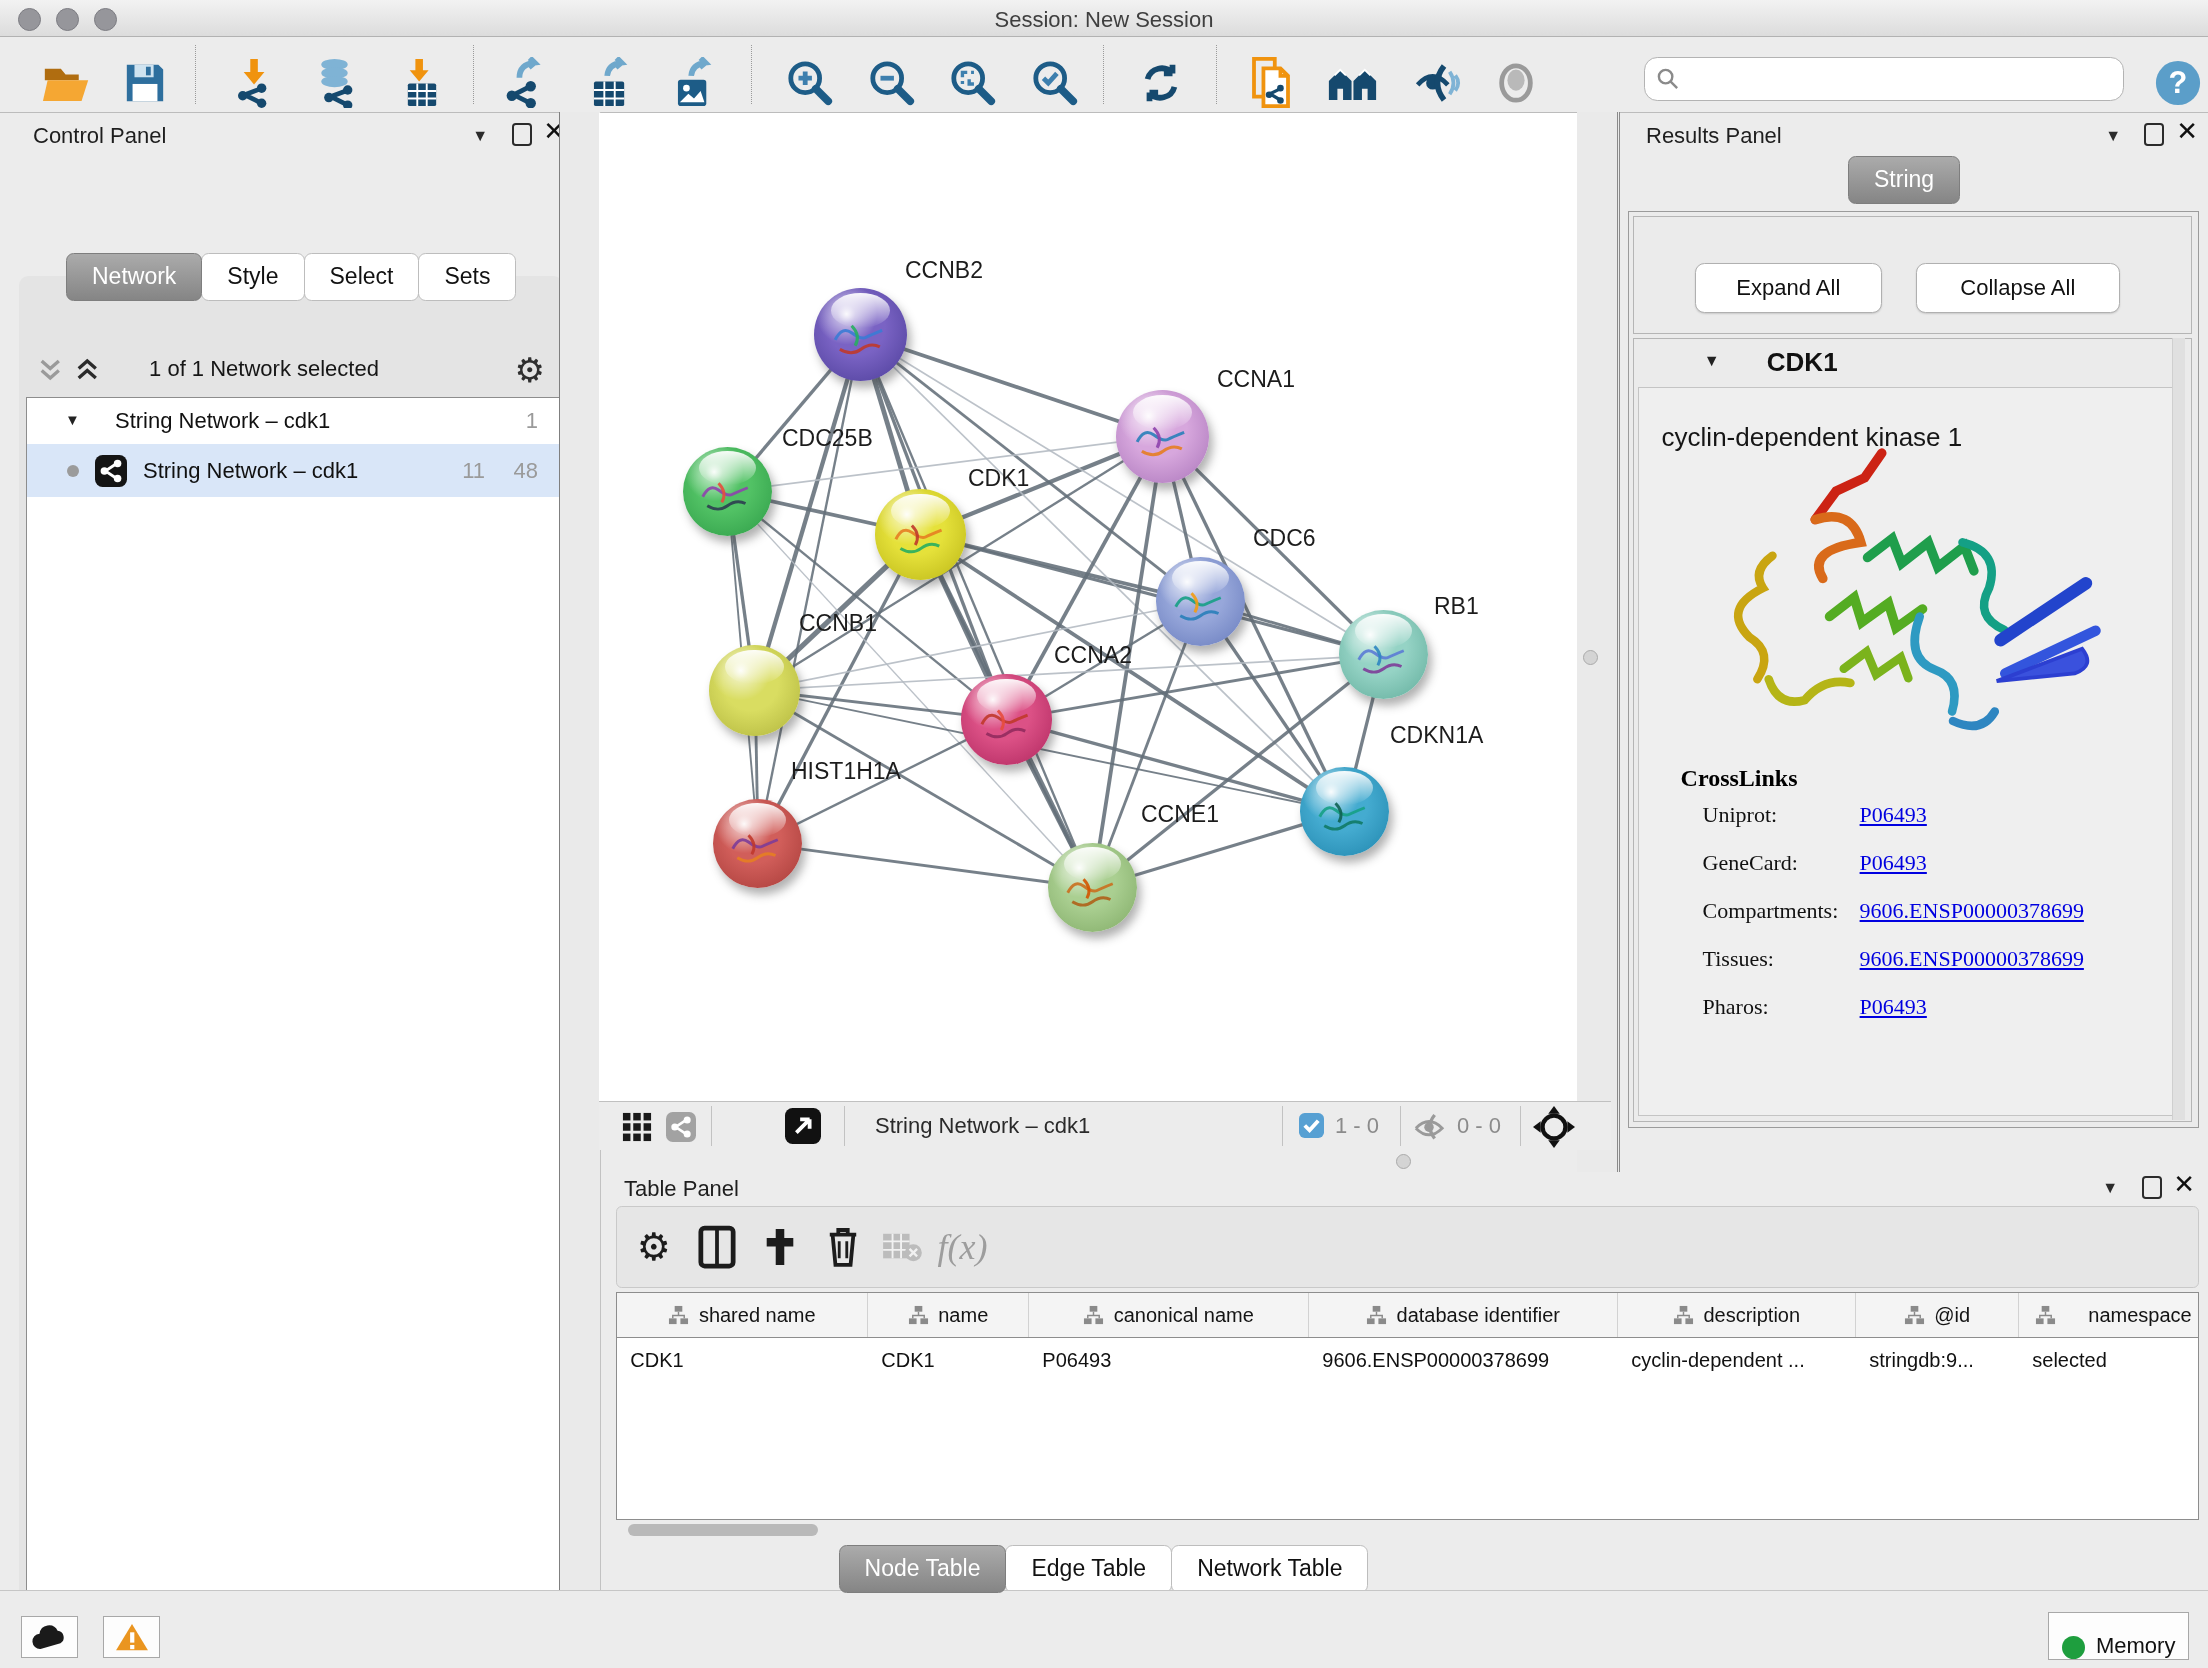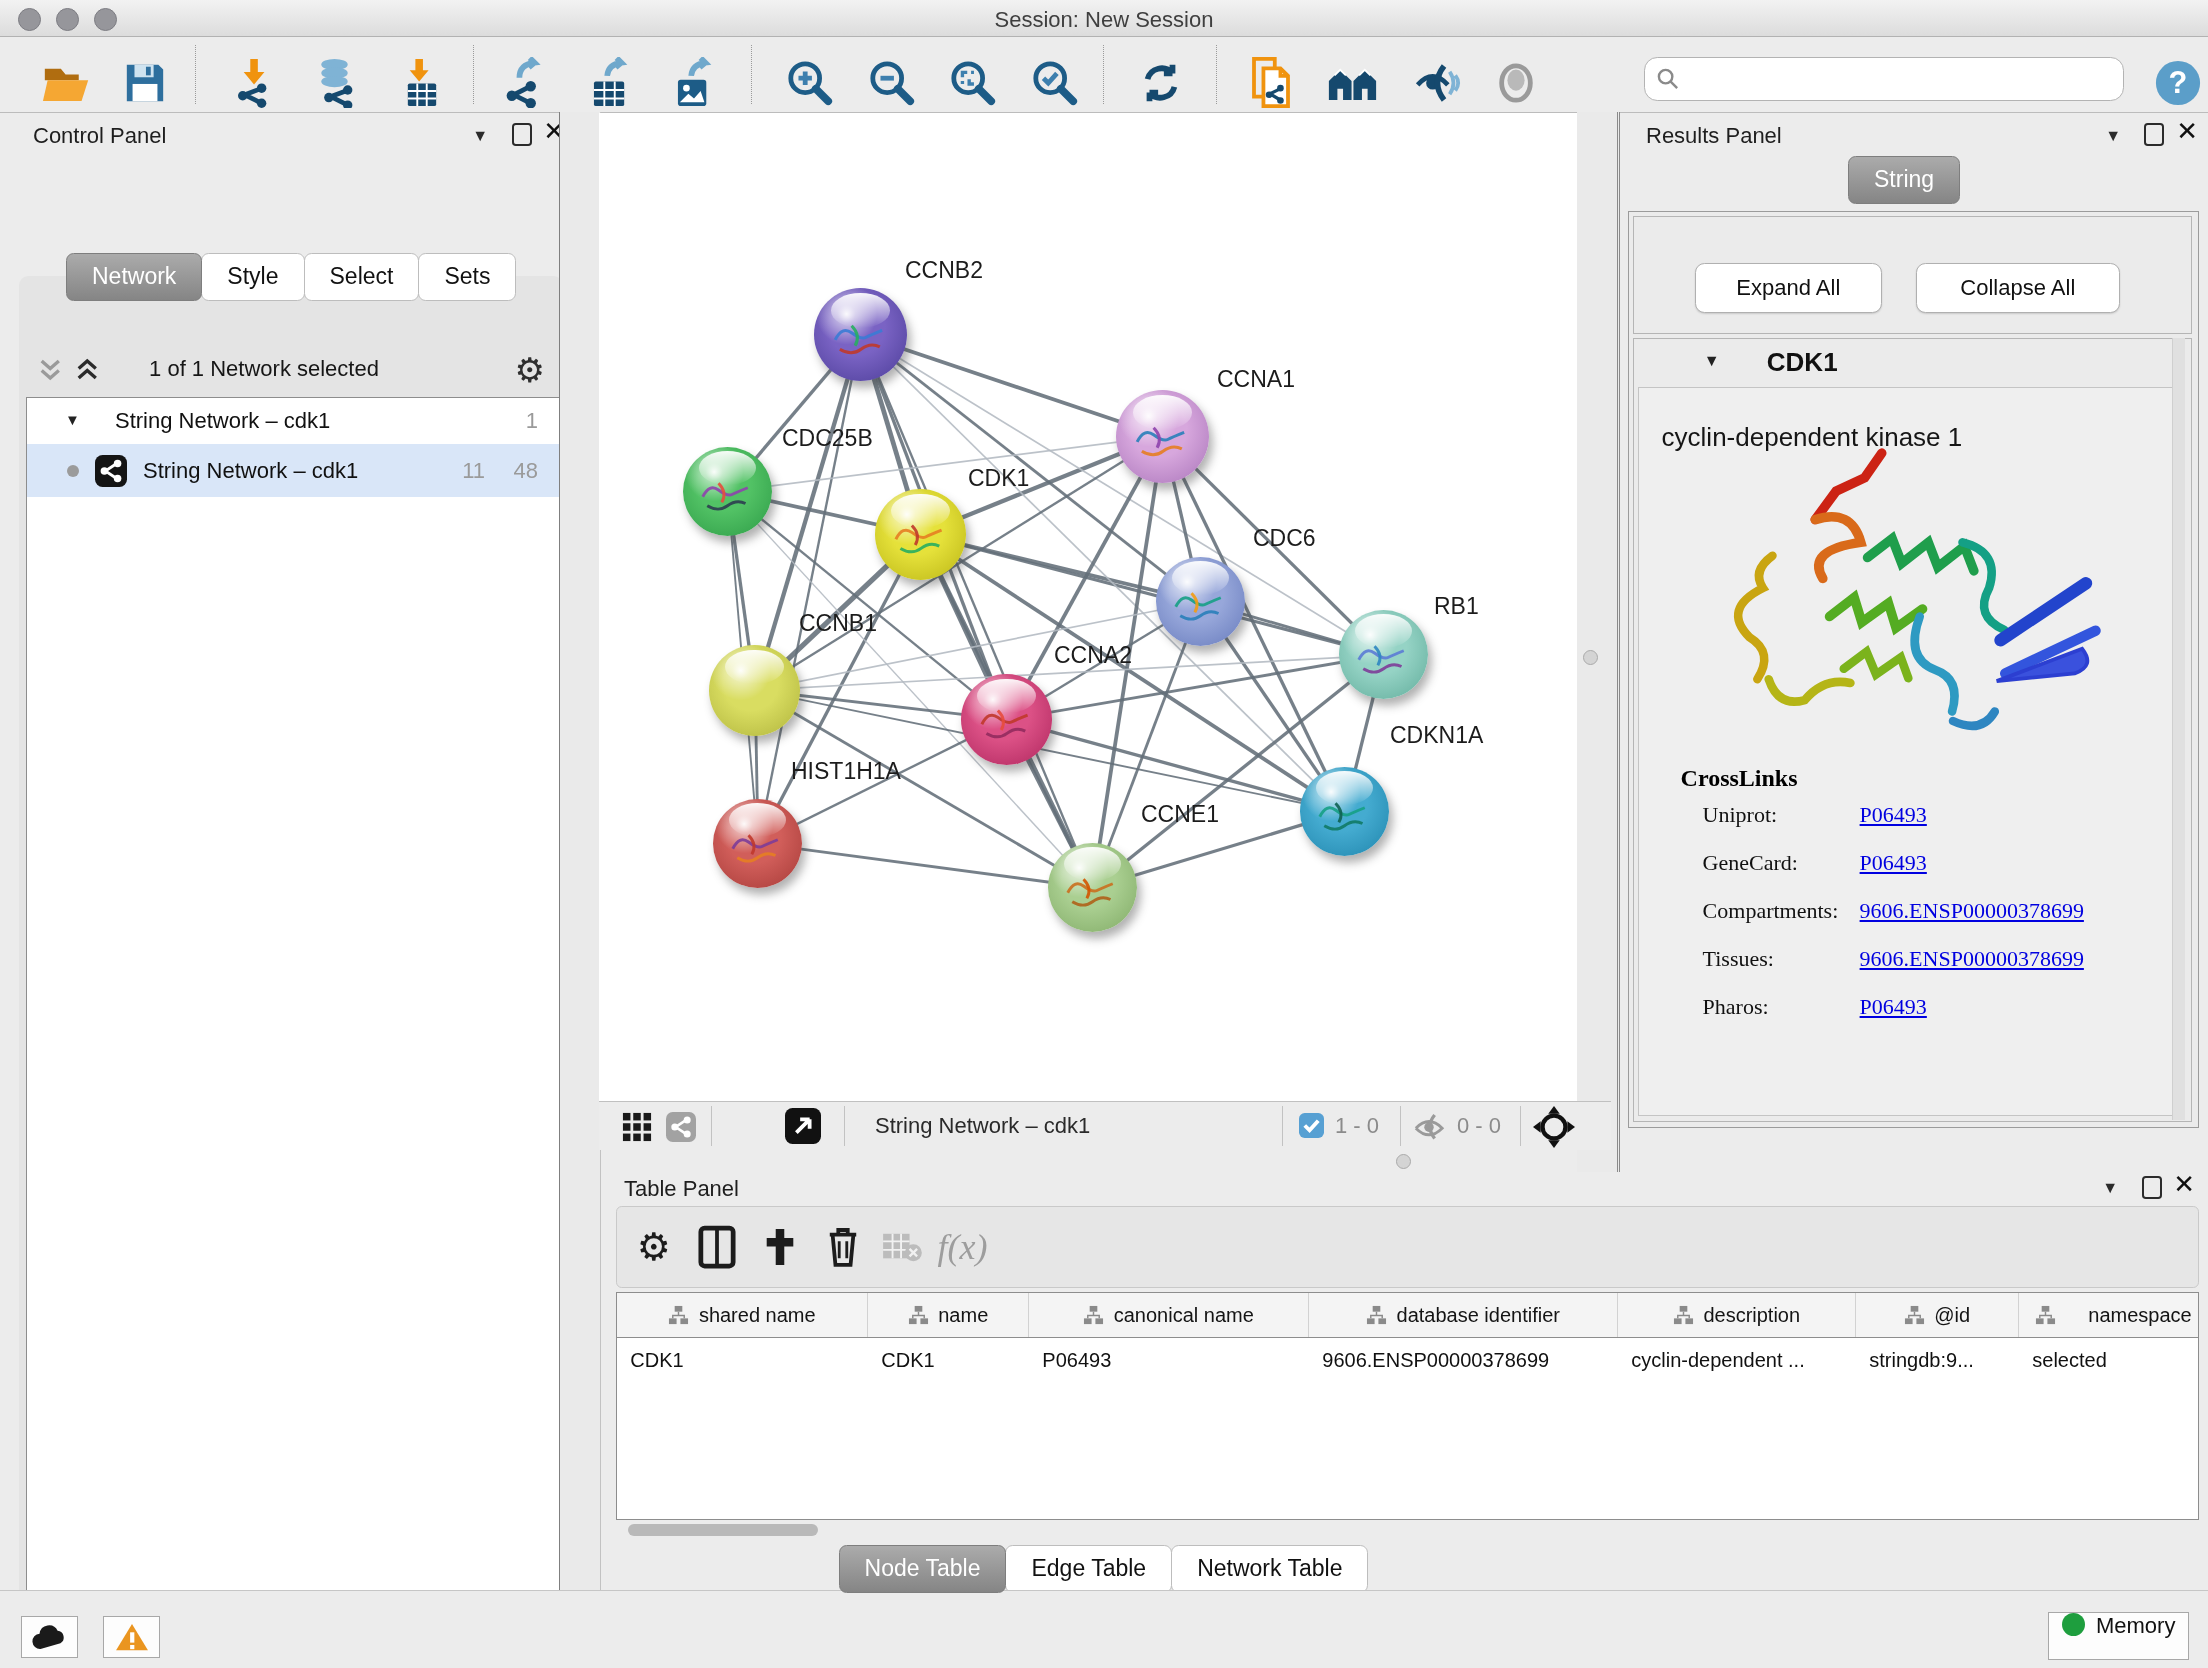--- a/index.html
+++ b/index.html
@@ -74,21 +74,21 @@
   #rp-desc{position:absolute;left:23px;top:9.5px;font-size:26px;color:#161616;margin-top:24px;}
   #crosslinks{position:absolute;left:0px;top:377px;width:100%;font-family:"Liberation Serif","DejaVu Serif",serif;}
   #crosslinks-title{font-size:24px;font-weight:bold;color:#000;margin-left:42px;}
   .cl-row{position:relative;height:48px;}
   .cl-label{position:absolute;left:64px;top:9.5px;font-size:22px;color:#111;}
   .cl-link{position:absolute;left:221px;top:9.5px;font-size:22px;color:#0000e0;text-decoration:underline;}
   #rp-scroll{position:absolute;right:13.3px;top:126px;width:11.4px;height:782px;background:#e0e0e0;border-left:1px solid #cfcfcf;}
   
   #statusbar{left:0;top:1590px;width:2208px;height:78px;background:#ececec;border-top:1px solid #c6c6c6;}
   .sb-btn{position:absolute;top:25px;width:57px;height:42px;background:#fdfdfd;border:1.9px solid #a8a8a8;display:flex;align-items:center;justify-content:center;box-sizing:border-box;}
-  #memory-btn{position:absolute;left:2048px;top:21px;width:141px;height:48px;background:#fdfdfd;border:1.9px solid #a8a8a8;display:flex;align-items:flex-start;justify-content:center;gap:11.4px;box-sizing:border-box;}
+  #memory-btn{position:absolute;left:2048px;top:21px;width:141px;height:48px;background:#fdfdfd;border:1.9px solid #a8a8a8;display:flex;align-items:flex-end;justify-content:center;gap:11.4px;box-sizing:border-box;}
   #memory-dot{width:23px;height:23px;border-radius:50%;background:#1e9e3e;}
   #memory-label{font-size:22px;color:#111;}
 </style>
 </head>
 <body>
 
 <div id="app">
 
   <div id="titlebar" class="abs">
     <div class="traffic" style="left:18px"></div>

